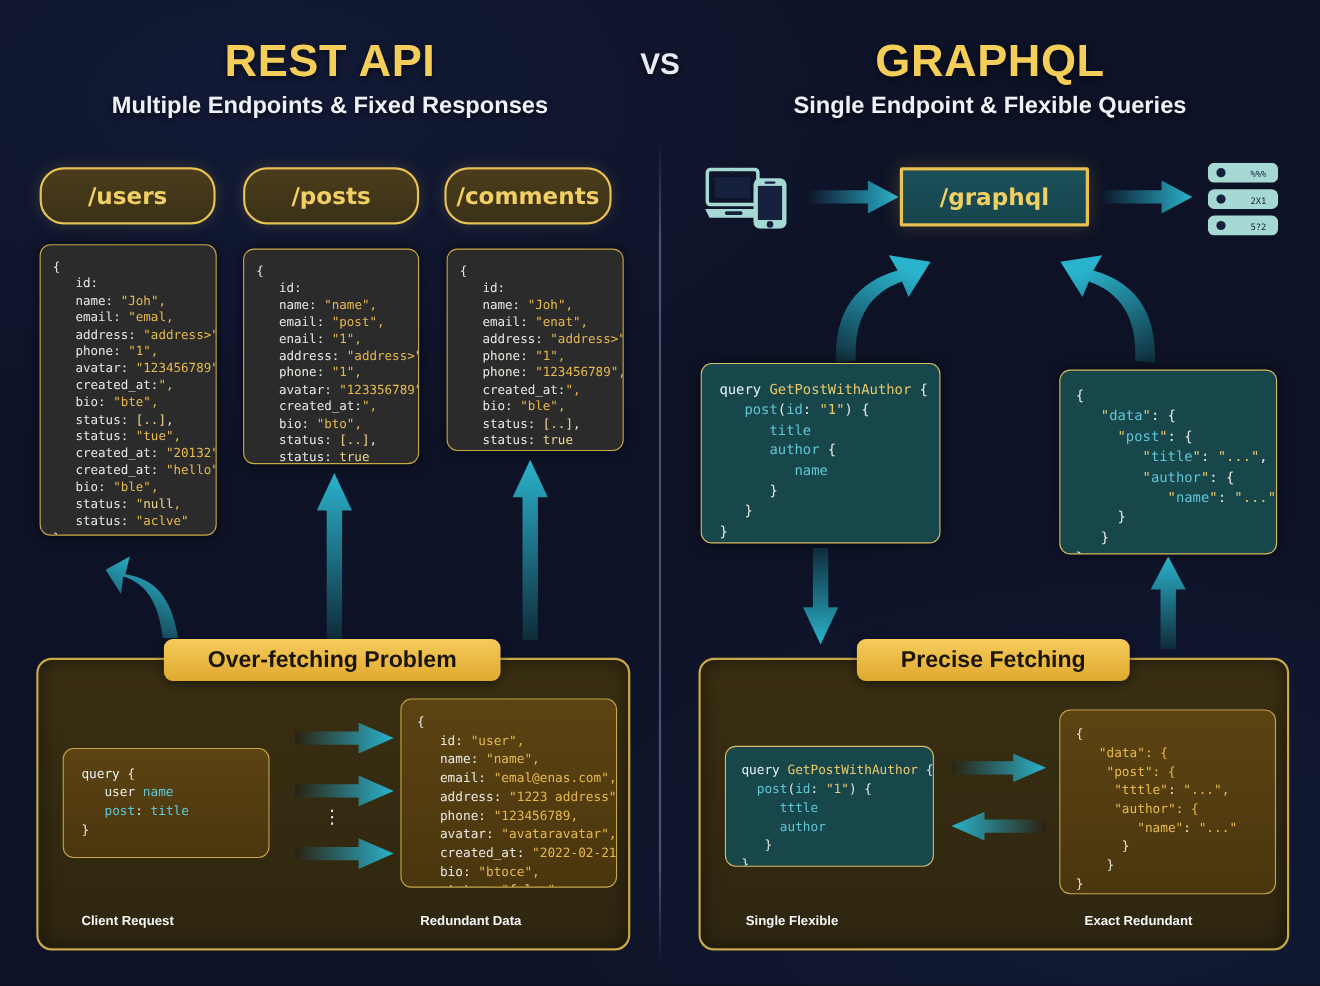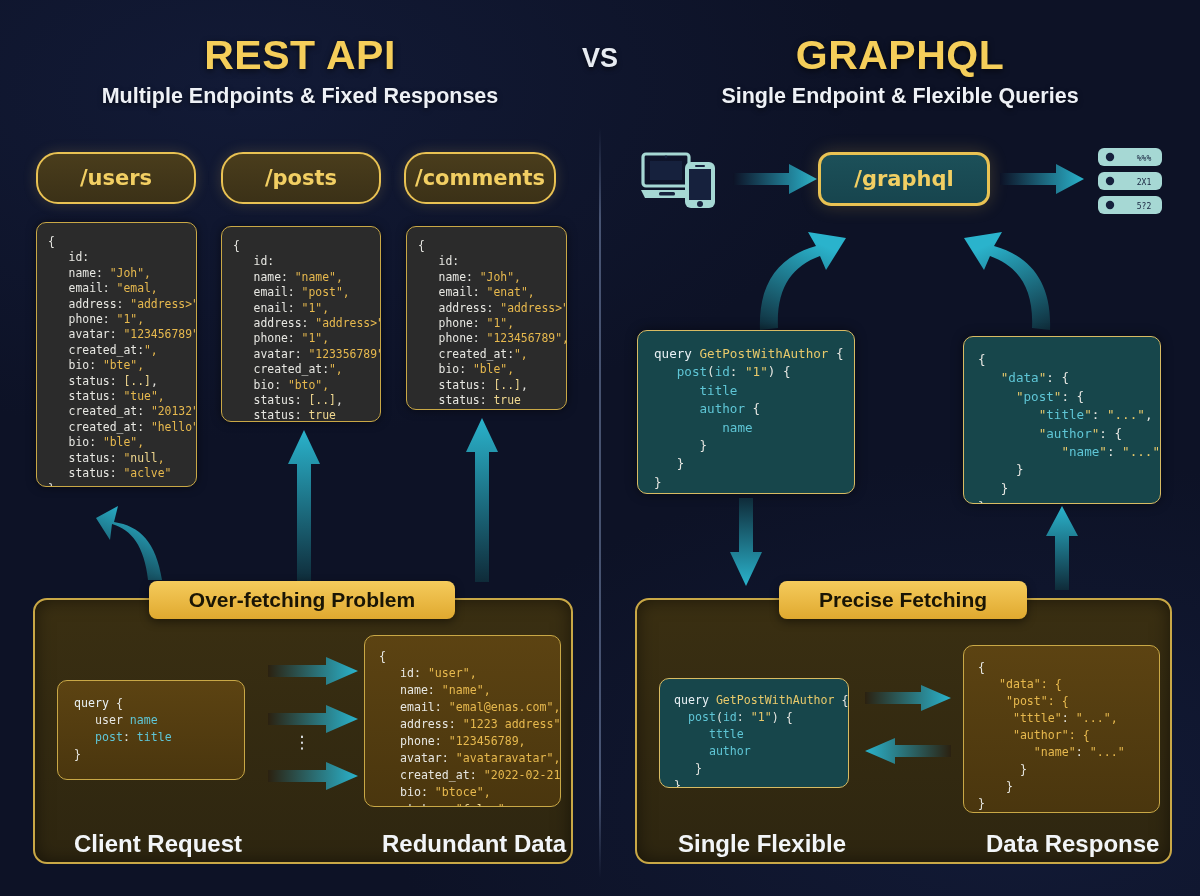--- a/index.html
+++ b/index.html
@@ -145,40 +145,40 @@
     box-shadow: 0 3px 10px rgba(0,0,0,.45);
     z-index: 6;
   }
   #ribbon-rest { left: 149px; top: 581px; width: 306px; }
   #ribbon-gql  { left: 779px; top: 581px; width: 248px; }
 
   .panel-label {
     position: absolute;
     color: #f2f5f8;
     font-weight: bold;
-    font-size: 24px;
+    font-size: 12px;
     z-index: 6;
   }
   #lbl-client   { left: 74px;  top: 830px; }
   #lbl-redund   { left: 382px; top: 830px; }
   #lbl-single   { left: 678px; top: 830px; }
   #lbl-exact    { left: 986px; top: 830px; }
 
   
   .arrow-svg { position: absolute; pointer-events: none; }
 
   
   #devices { position: absolute; left: 641px; top: 150px; }
   #servers { position: absolute; left: 1098px; top: 148px; }
 
   
   #gql-endpoint {
     position: absolute; left: 818px; top: 152px;
     width: 172px; height: 54px;
-    border: 3px solid #e9c253; border-radius: 13px;
+    border: 3px solid #e9c253; border-radius: 2px;
     background: linear-gradient(180deg, #1c5059 0%, #17454e 100%);
     color: #f2cf63; font-weight: bold; font-size: 21px;
     display: flex; align-items: center; justify-content: center;
     box-shadow: 0 0 18px rgba(233,194,83,.22);
     font-family: "DejaVu Sans", sans-serif;
   }
 
   .vdots {
     position: absolute; color: #e9edf2; font-size: 17px;
     letter-spacing: 0; line-height: 5px; text-align: center;
@@ -459,15 +459,15 @@
   <div class="codebox code-brown" id="gql-bresp">{
    <span class="k-str">"data<span class="k-str">"</span>: {</span>
     <span class="k-str">"post<span class="k-str">"</span>: {</span>
      <span class="k-str">"tttle"</span>: <span class="k-str">"...<span class="k-str">"</span>,</span>
      <span class="k-str">"author<span class="k-str">"</span>: {</span>
         <span class="k-str">"name"</span>: <span class="k-str">"...<span class="k-str">"</span></span>
       }
     }
 }</div>
   <div class="panel-label" id="lbl-single">Single Flexible</div>
-  <div class="panel-label" id="lbl-exact">Data Response</div>
+  <div class="panel-label" id="lbl-exact">Exact Redundant</div>
 
 </div>
 
 </body></html>

